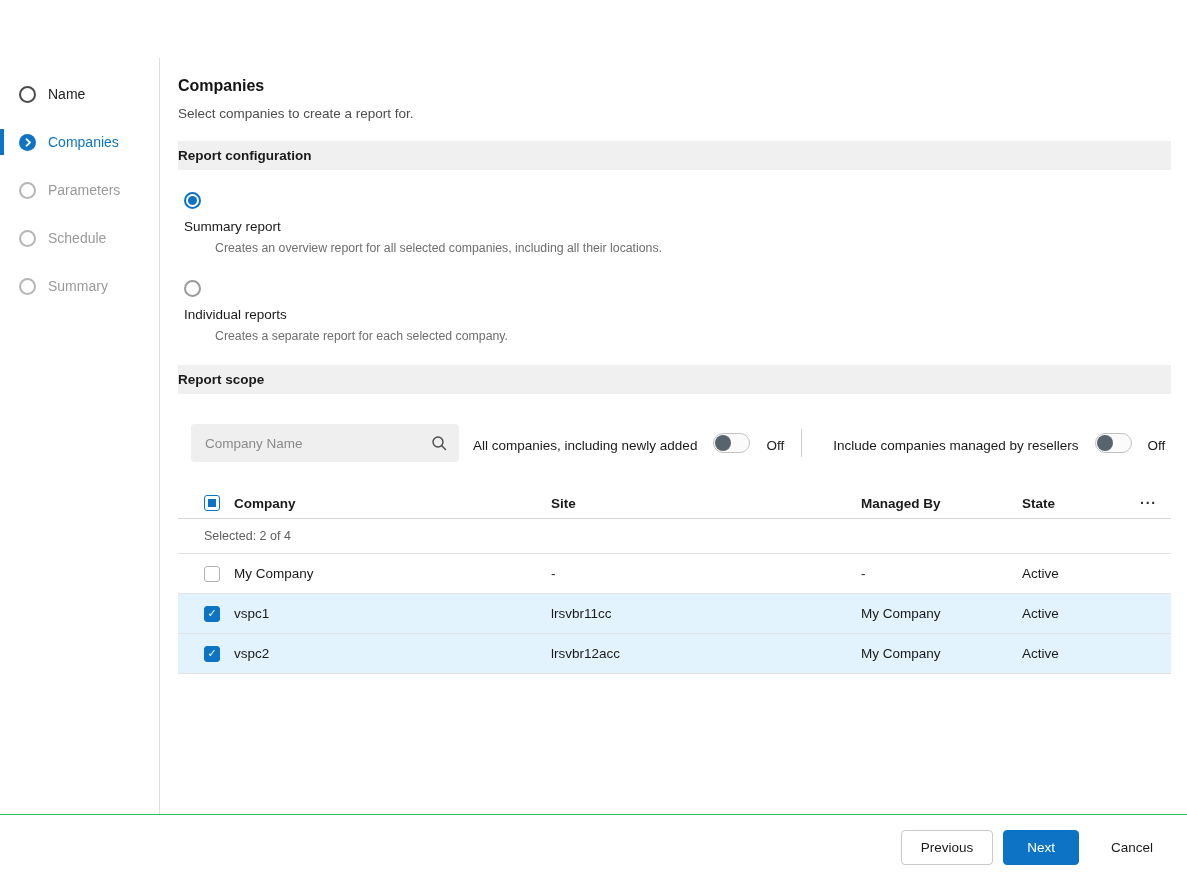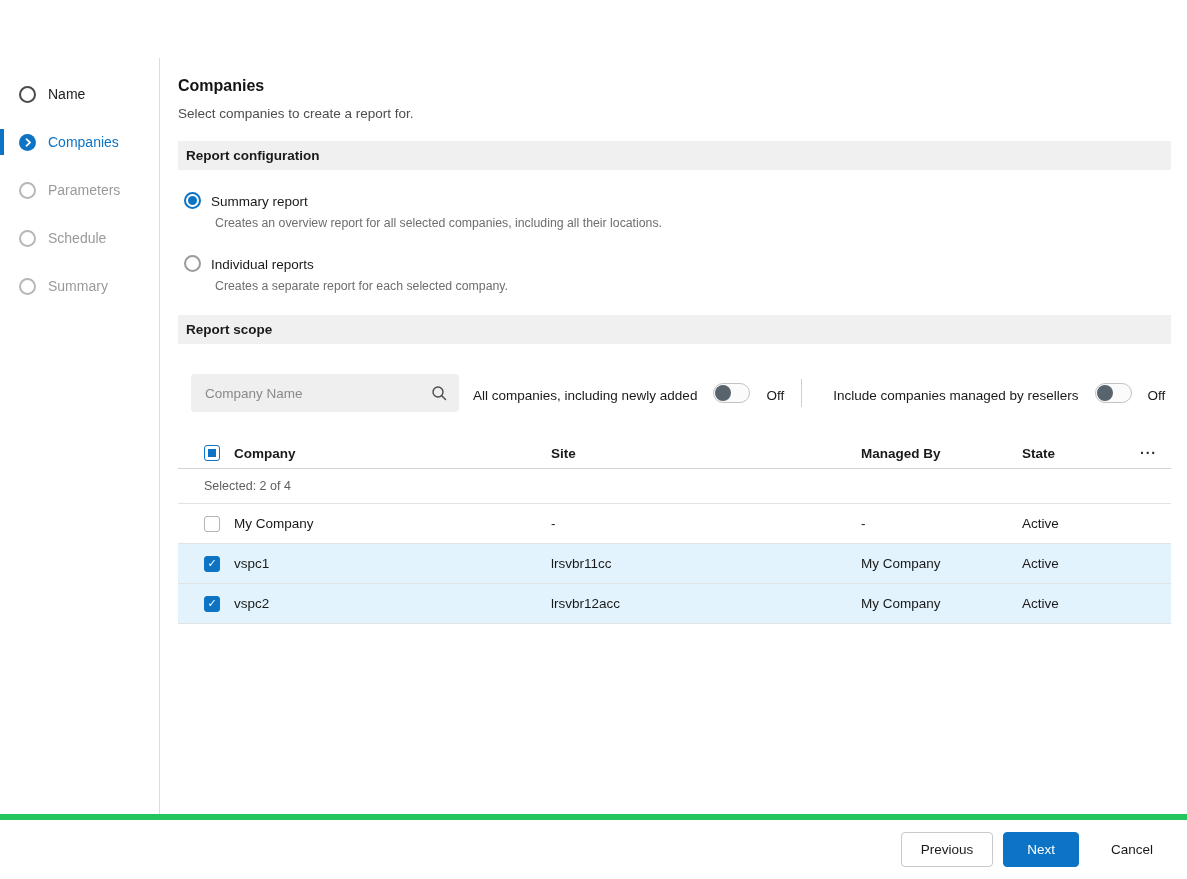--- a/index.html
+++ b/index.html
@@ -55,27 +55,27 @@
 
   
   .main{
     position:absolute;left:161px;top:57px;right:0;bottom:65px;
     padding:20px 16px 0 17px;overflow:hidden;background:#fff;
   }
   .step-title{margin:0;font-size:16px;font-weight:700;color:#141414;}
   .step-subtitle{margin:11px 0 0 0;font-size:13.5px;color:#4d4d4d;}
   .section-bar{
     margin-top:20px;height:29px;line-height:29px;background:#f0f0f0;
-    font-weight:700;font-size:13.5px;color:#1a1a1a;padding-left:8px;
+    font-weight:700;font-size:13.5px;color:#1a1a1a;
   }
   .section-bar.scope{margin-top:22px;}
 
   
   .radio-option{margin:22px 0 0 6px;}
-  .radio-row{display:flex;align-items:flex-end;gap:10px;cursor:pointer;}
+  .radio-row{display:flex;align-items:flex-start;gap:10px;cursor:pointer;flex-direction:column;}
   .radio{
     width:17px;height:17px;border-radius:50%;border:2px solid #9b9b9b;background:#fff;
     display:flex;align-items:center;justify-content:center;flex:0 0 auto;
   }
   .radio.selected{border-color:var(--accent);}
   .radio.selected::after{content:"";width:9px;height:9px;border-radius:50%;background:var(--accent);}
   .radio-label{font-size:13.5px;color:#1a1a1a;}
   .radio-desc{margin:7px 0 0 31px;font-size:12.3px;color:#6e6e6e;}
   .radio-option.second{margin-top:25px;}
 
@@ -120,21 +120,21 @@
   .checkbox.checked::after{content:"\2713";color:#fff;font-size:11px;font-weight:700;line-height:1;}
   .checkbox.indeterminate{border:1px solid var(--accent);}
   .checkbox.indeterminate::after{content:"";width:8px;height:8px;background:var(--accent);}
   .selected-count{grid-column:1 / -1;padding-left:26px;font-size:12.5px;color:#5e5e5e;}
   .menu-cell{display:flex;justify-content:flex-end;padding-right:14px;}
   .ellipsis{font-weight:700;color:#2b2b2b;letter-spacing:1px;cursor:pointer;font-size:14px;line-height:10px;}
 
   
   .footer{
     position:absolute;left:0;right:0;bottom:0;height:65px;background:#fff;
-    border-top:6px solid #22c55e;display:flex;align-items:center;justify-content:flex-end;
+    border-top:1px solid #22c55e;display:flex;align-items:center;justify-content:flex-end;
     padding-right:28px;gap:10px;
   }
   .btn{font-family:inherit;font-size:13.5px;border-radius:4px;height:35px;cursor:pointer;}
   .btn.secondary{background:#fff;border:1px solid #c9c9c9;color:#1a1a1a;padding:0 19px;}
   .btn.primary{background:var(--accent);border:1px solid var(--accent);color:#fff;padding:0 23px;}
   .btn.plain{background:none;border:none;color:#1a1a1a;padding:0 6px;margin-left:16px;}
 </style>
 </head>
 <body>
 

